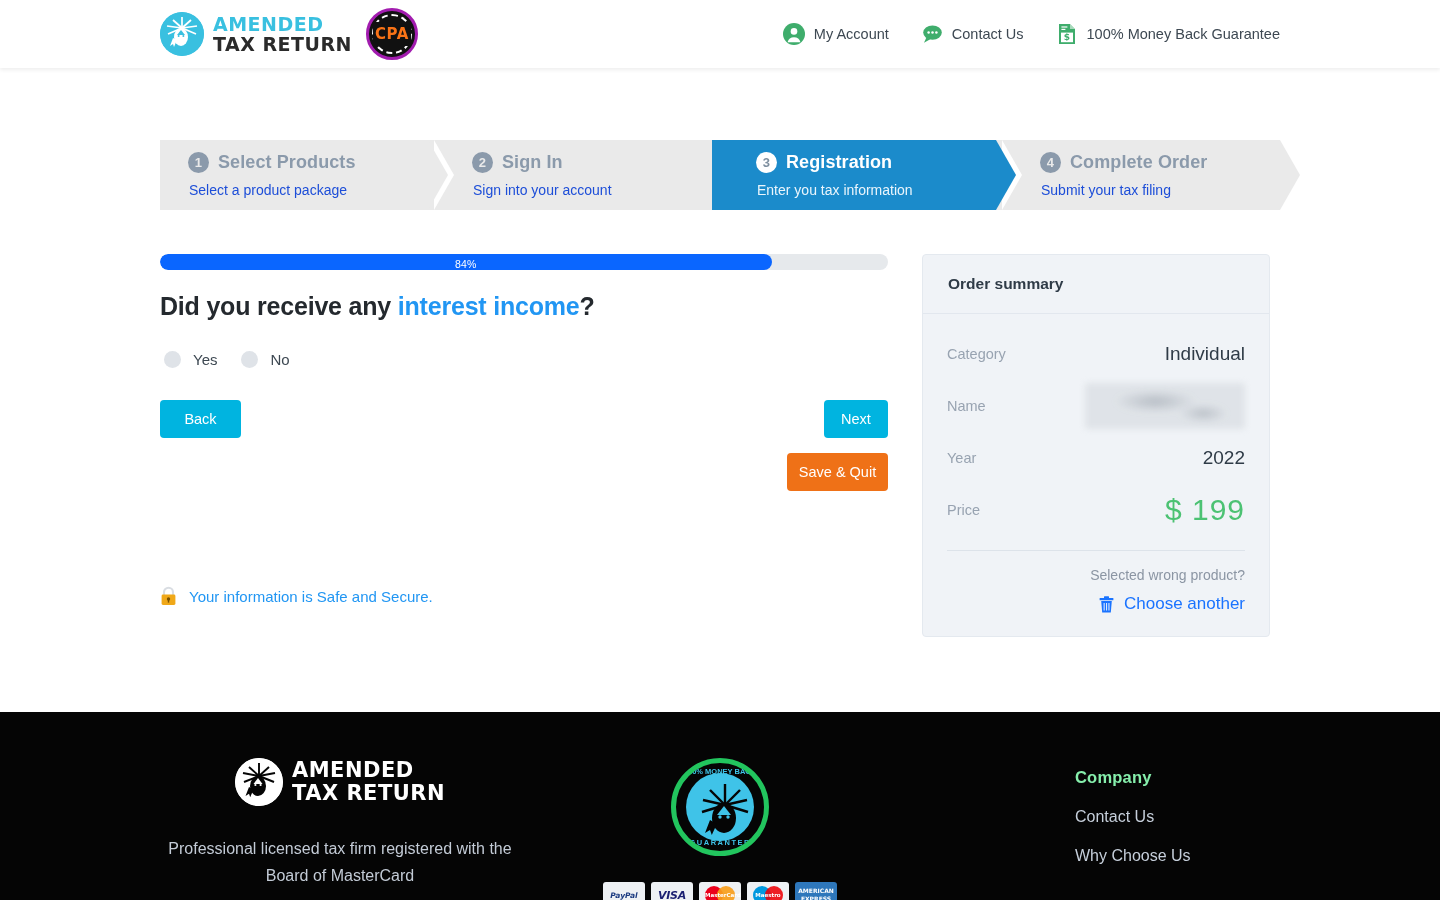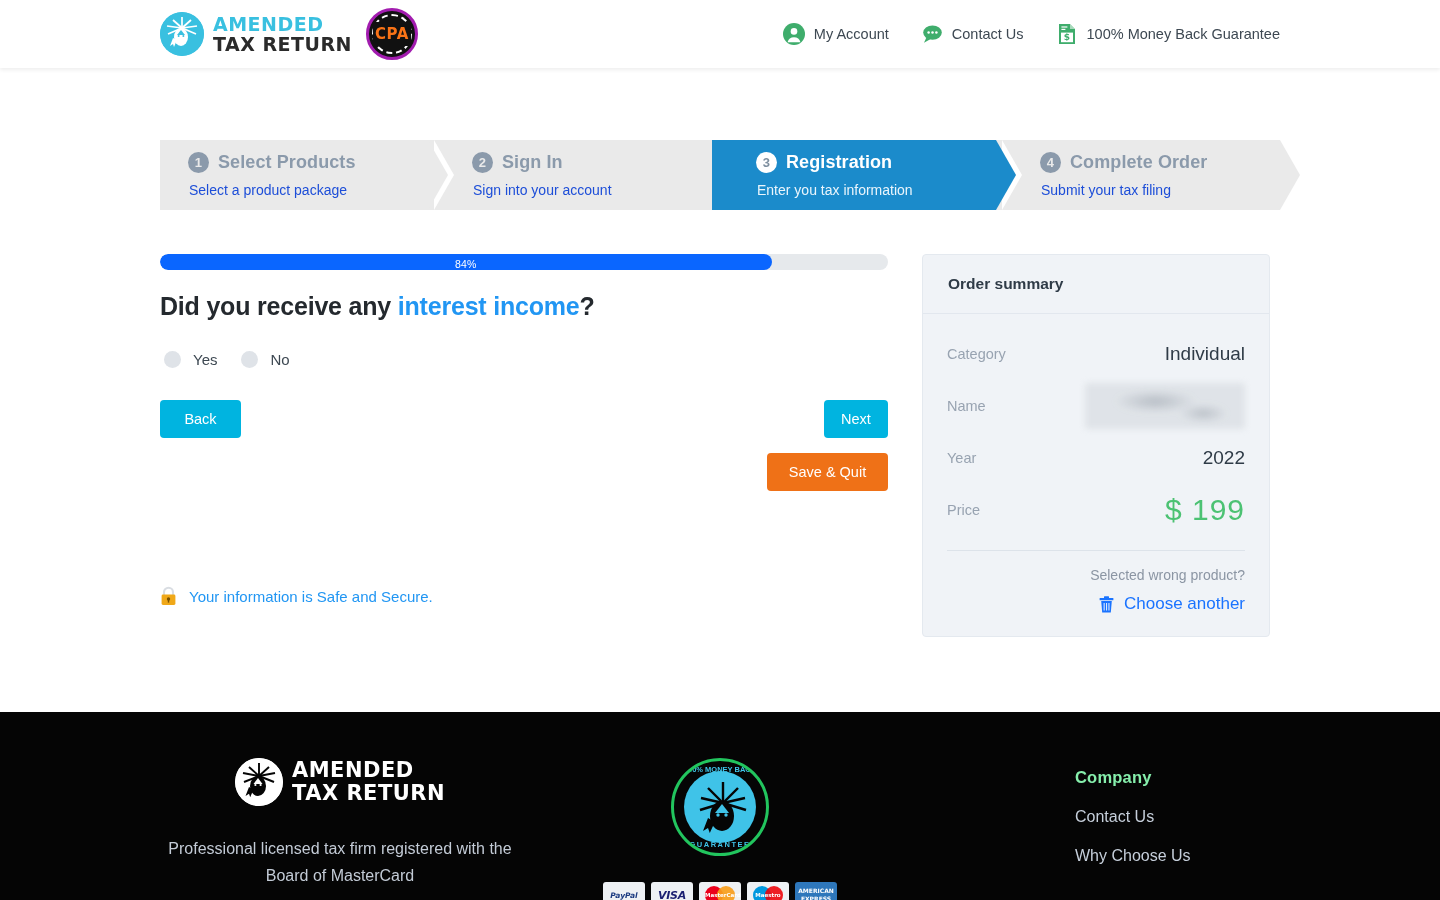--- a/index.html
+++ b/index.html
@@ -156,21 +156,21 @@
   .radio-label { font-size: 15px; color: #3d4852; }
 
   .btn-row { margin-top: 32px; display: flex; justify-content: space-between; align-items: flex-start; }
   .btn {
     border: none; border-radius: 4px; color: #fff;
     font-size: 14.5px; font-family: "Liberation Sans", sans-serif;
     cursor: pointer; padding: 11px 0; text-align: center;
   }
   .btn-back { background: #00b4e0; width: 81px; }
   .btn-next { background: #00b4e0; width: 64px; }
-  .btn-save { background: #ef7117; width: 121px; margin-top: 15px; }
+  .btn-save { background: #ef7117; width: 101px; margin-top: 15px; }
   .right-stack { display: flex; flex-direction: column; align-items: flex-end; }
 
   .secure {
     margin-top: 95px; display: flex; align-items: center; gap: 12px;
   }
   .lock-icon { width: 17px; height: 20px; flex: none; }
   .secure-text { font-size: 15px; color: #2196f3; cursor: pointer; }
 
   
   .summary {
@@ -233,21 +233,21 @@
     font-size: 21px; font-weight: 700; color: #fff; display: block;
     letter-spacing: .5px; margin-top: 2px; font-family: "DejaVu Sans", sans-serif;
   }
   .f-tag {
     margin-top: 29px; font-size: 16px; color: #c3cbd6;
     line-height: 27px;
   }
   .f-col-b { width: 400px; display: flex; flex-direction: column; align-items: center; }
   .mbg-seal {
     width: 98px; height: 98px; border-radius: 50%;
-    border: 3px solid #22c55e; position: relative; overflow: hidden;
+    border: 5px solid #22c55e; position: relative; overflow: hidden;
     background: #050505;
   }
   .mbg-inner {
     position: absolute; inset: 10px; border-radius: 50%;
     background: #3fc3e8;
   }
   .mbg-top {
     position: absolute; top: 4px; left: 0; right: 0; text-align: center;
     font-size: 7.5px; color: #3fc3e8; font-weight: 700;
   }

